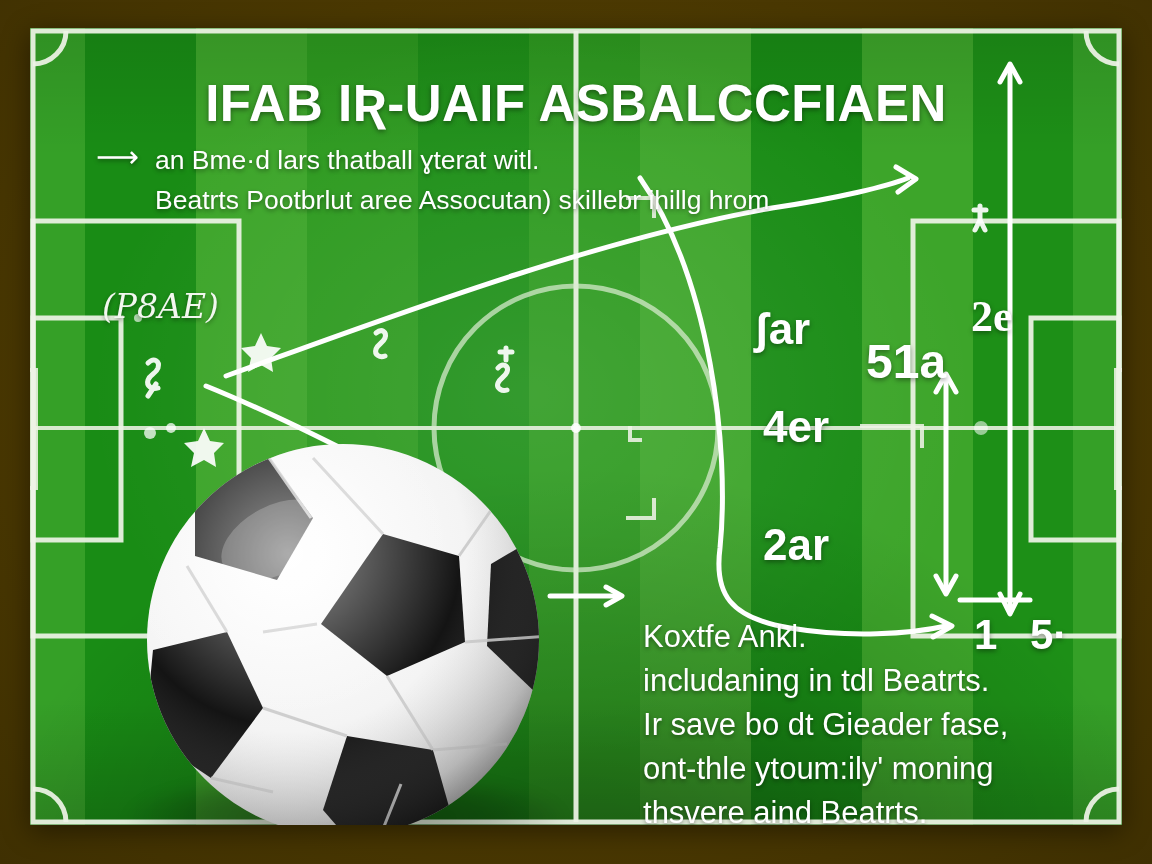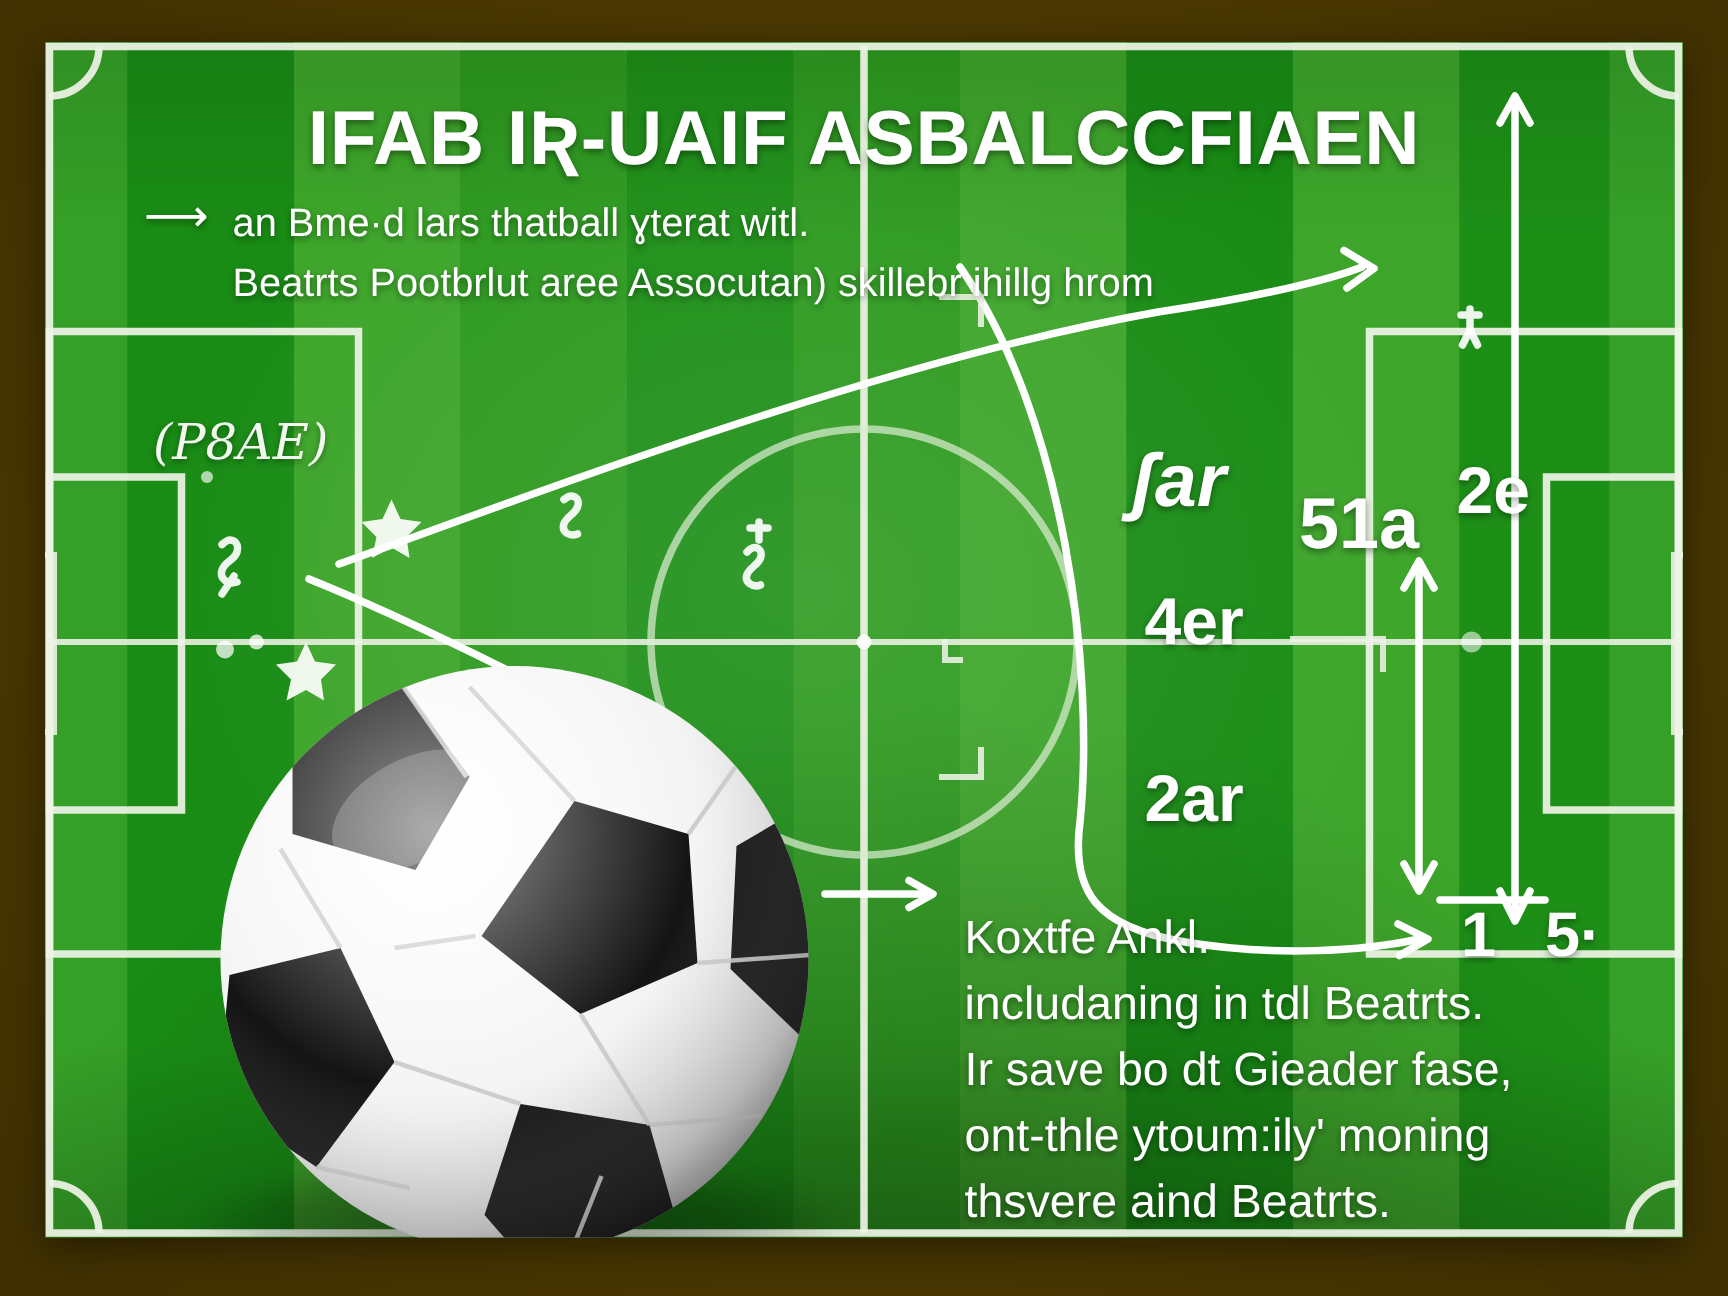--- a/index.html
+++ b/index.html
@@ -36,21 +36,21 @@
       radial-gradient(ellipse 100% 100% at 50% 110%, rgba(0,0,0,.30) 0%, rgba(0,0,0,0) 55%),
       linear-gradient(180deg, rgba(0,0,0,.10) 0%, rgba(0,0,0,0) 16%, rgba(0,0,0,0) 84%, rgba(0,0,0,.16) 100%);
     pointer-events:none;
   }
 
   
   .lines{position:absolute;inset:0;}
   .lines svg{display:block;width:100%;height:100%;}
 
   
-  .textlayer{position:absolute;inset:0;}
+  .textlayer{position:absolute;inset:0;margin-top:12px;}
 
   .title{
     position:absolute;left:0;right:0;top:34px;
     text-align:center;
     color:#ffffff;
     font-size:51px;font-weight:700;letter-spacing:.5px;
     text-shadow:0 2px 5px rgba(0,0,0,.42);
     white-space:nowrap;
   }
 
@@ -74,23 +74,23 @@
     color:#f2f7ef;font-size:33px;line-height:36px;
     font-family:"DejaVu Serif", serif;font-style:italic;font-weight:400;
     text-shadow:0 2px 4px rgba(0,0,0,.38);
   }
 
   .fieldnum{
     position:absolute;color:#ffffff;font-weight:700;
     text-shadow:0 2px 5px rgba(0,0,0,.40);
     line-height:1;
   }
-  .n-sar{left:724px;top:267px;font-size:50px;font-style:italic;}
+  .n-sar{left:724px;top:267px;font-size:44px;}
   .n-51a{left:836px;top:298px;font-size:48px;}
-  .n-2e {left:941px;top:278px;font-size:44px;}
+  .n-2e {left:941px;top:255px;font-size:44px;font-family:Liberation Serif, serif;}
   .n-4er{left:733px;top:365px;font-size:44px;}
   .n-2ar{left:733px;top:483px;font-size:44px;}
   .n-1  {left:944px;top:574px;font-size:42px;}
   .n-5  {left:1000px;top:574px;font-size:42px;}
 
   .bullet-bottom{
     position:absolute;left:556px;top:575px;width:520px;
     display:flex;align-items:flex-start;gap:14px;
   }
   .bullet-bottom .body{

